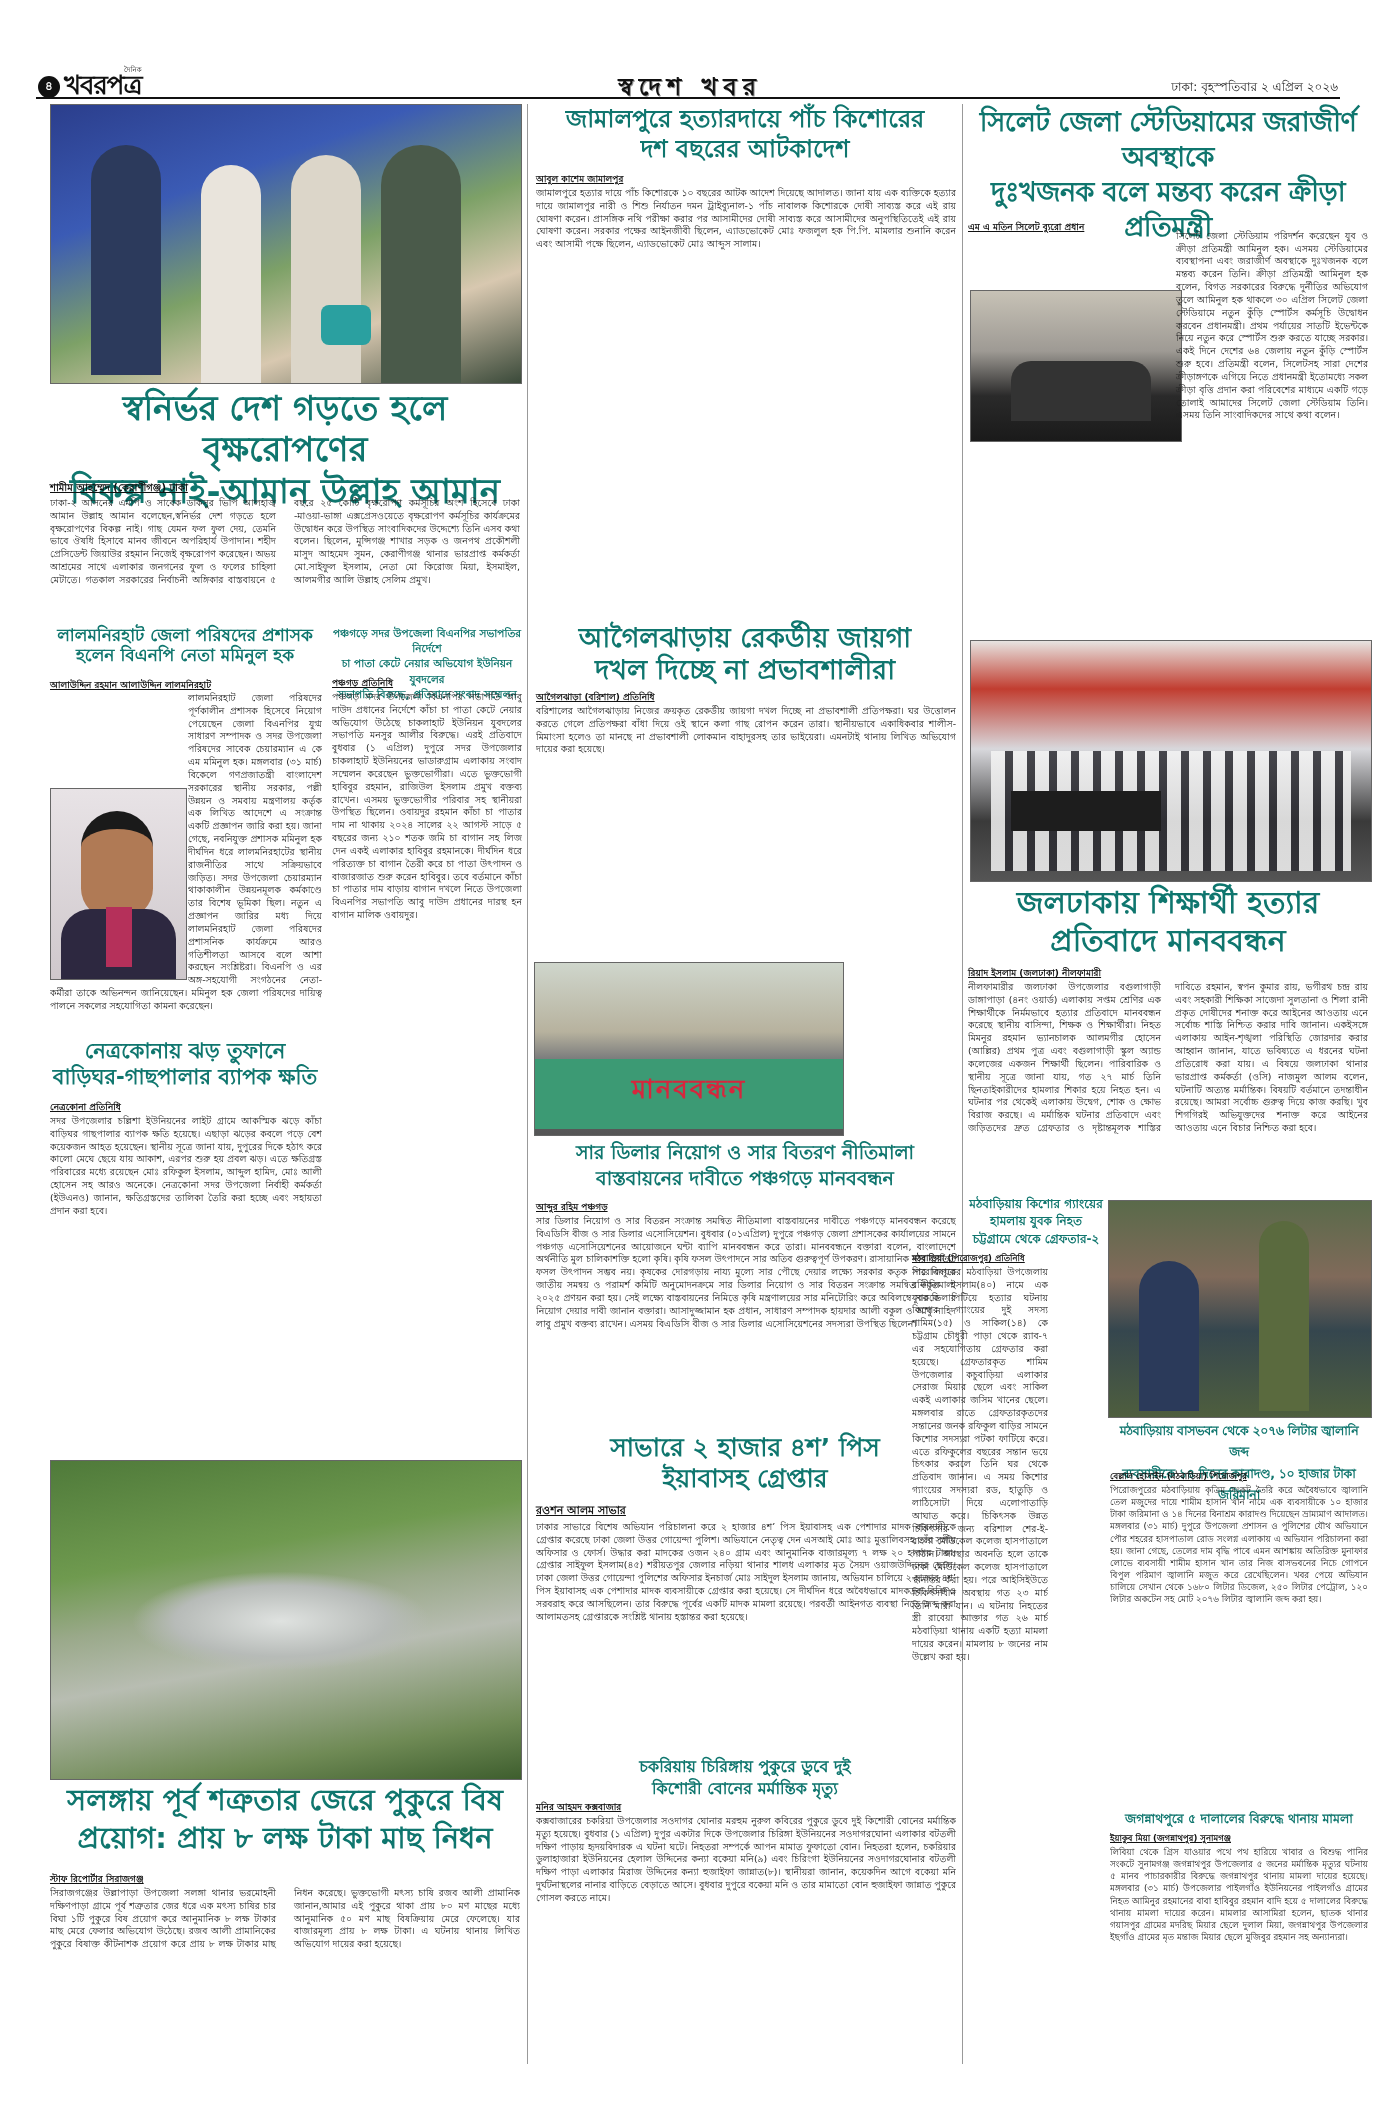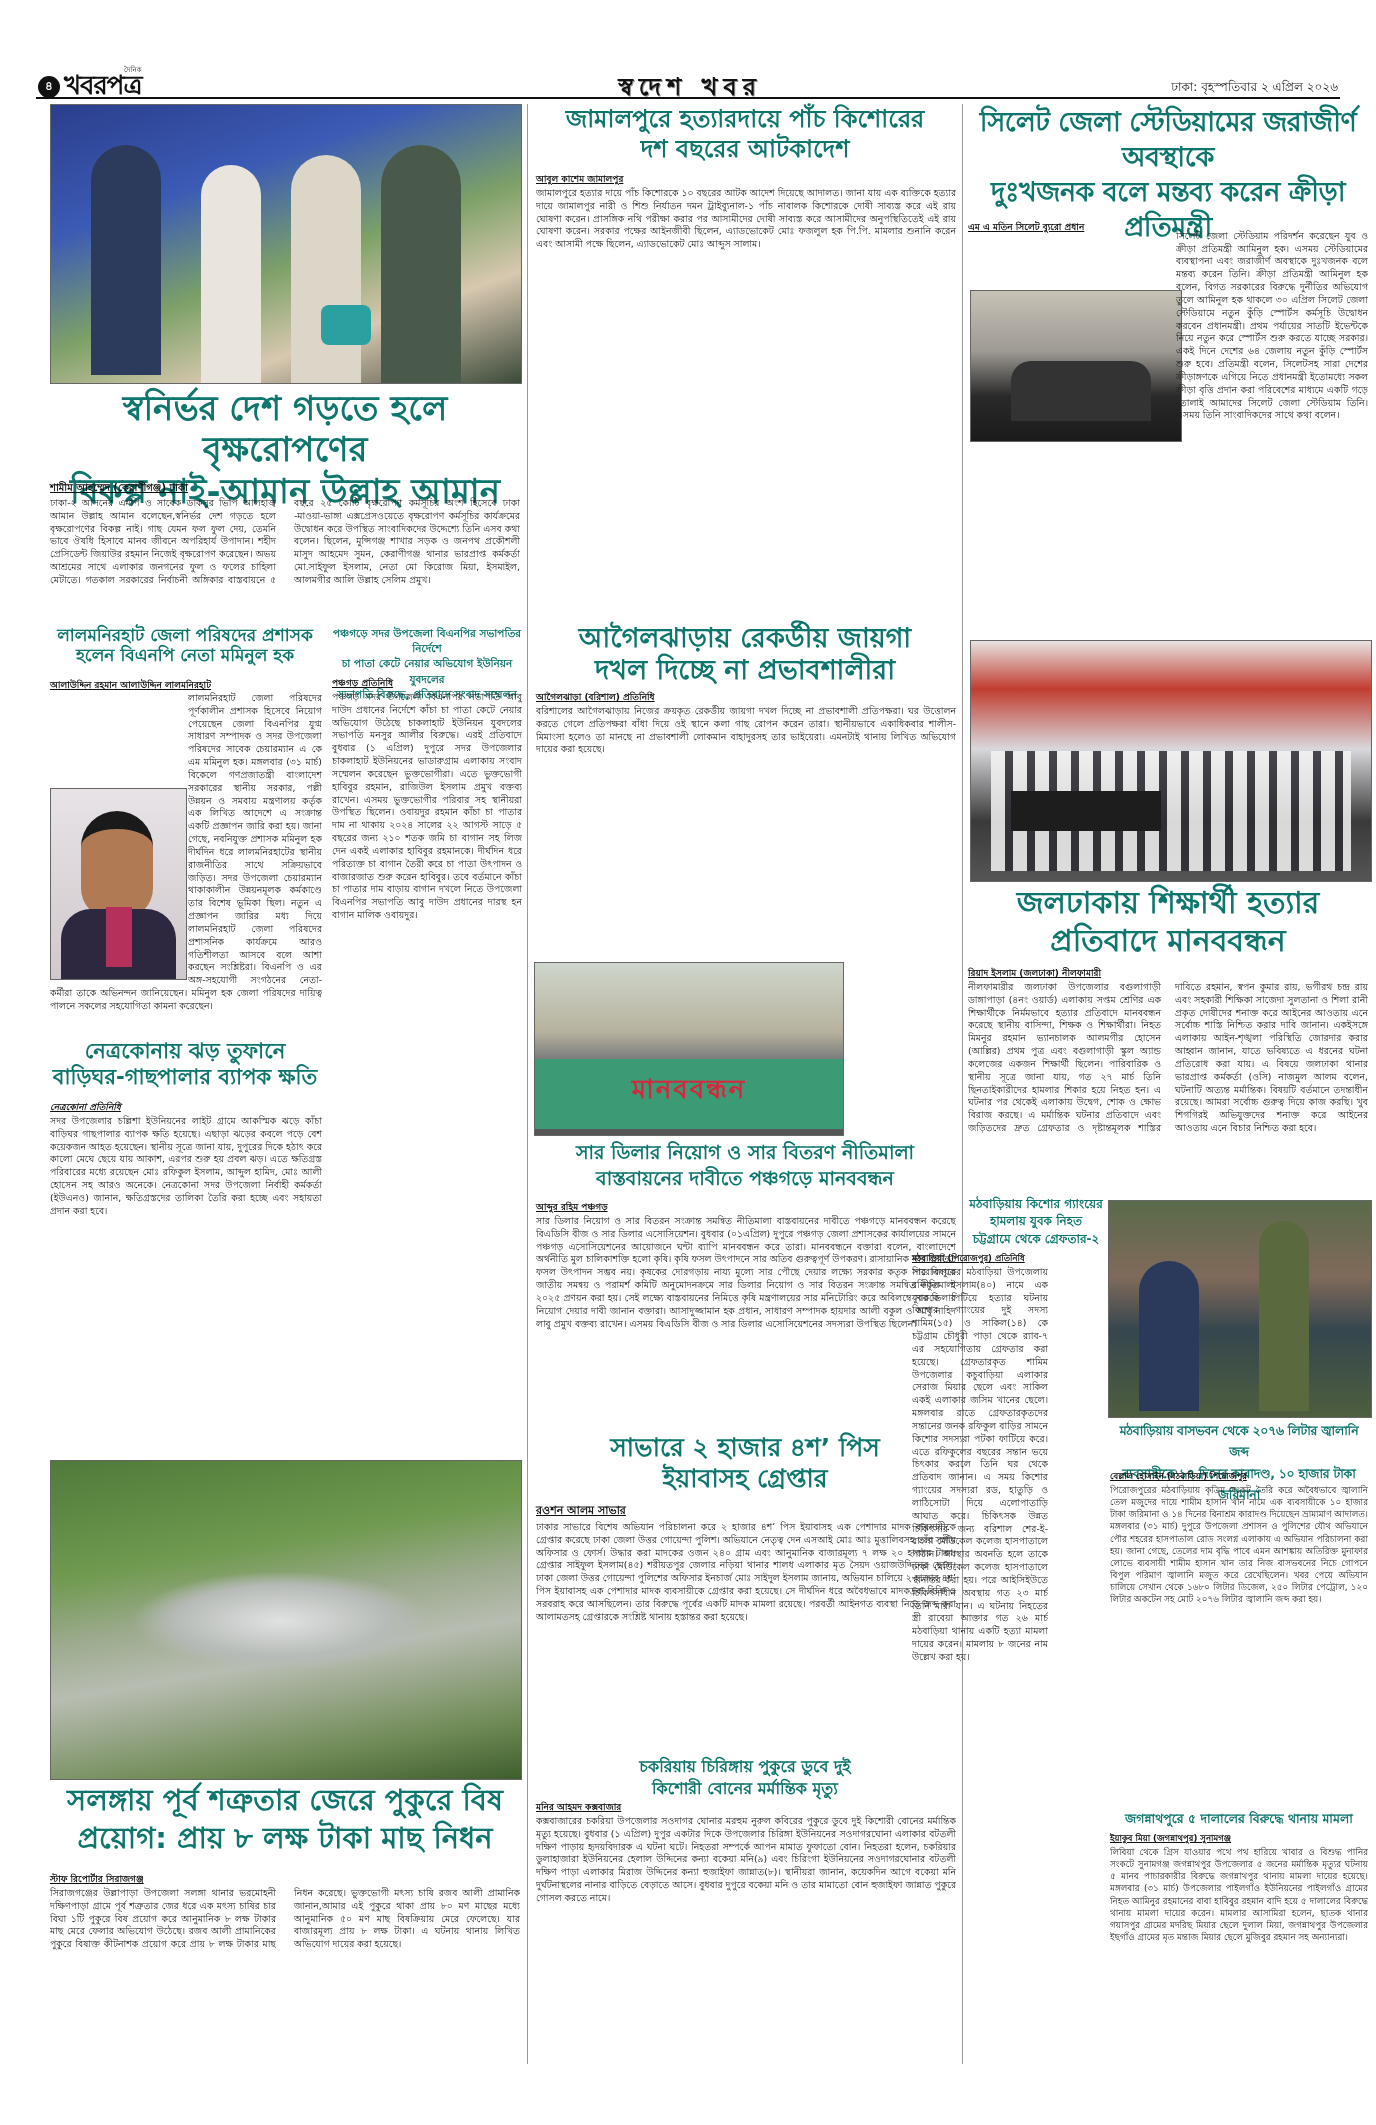--- a/index.html
+++ b/index.html
@@ -77,21 +77,21 @@
 <div class="abs" style="left:332px;top:676px;width:190px;">
   <div class="byline" style="font-size:9px;">পঞ্চগড় প্রতিনিধি</div>
   <div class="body-text" style="height:780px;">পঞ্চগড় সদর উপজেলা বিএনপির সভাপতি আবু দাউদ প্রধানের নির্দেশে কাঁচা চা পাতা কেটে নেয়ার অভিযোগ উঠেছে চাকলাহাট ইউনিয়ন যুবদলের সভাপতি মনসুর আলীর বিরুদ্ধে। এরই প্রতিবাদে বুধবার (১ এপ্রিল) দুপুরে সদর উপজেলার চাকলাহাট ইউনিয়নের ভাডারুগ্রাম এলাকায় সংবাদ সম্মেলন করেছেন ভুক্তভোগীরা। এতে ভুক্তভোগী হাবিবুর রহমান, রাজিউল ইসলাম প্রমুখ বক্তব্য রাখেন। এসময় ভুক্তভোগীর পরিবার সহ স্থানীয়রা উপস্থিত ছিলেন। ওবায়দুর রহমান কাঁচা চা পাতার দাম না থাকায় ২০২৪ সালের ২২ আগস্ট সাড়ে ৫ বছরের জন্য ২১০ শতক জমি চা বাগান সহ লিজ দেন একই এলাকার হাবিবুর রহমানকে। দীর্ঘদিন ধরে পরিত্যক্ত চা বাগান তৈরী করে চা পাতা উৎপাদন ও বাজারজাত শুরু করেন হাবিবুর। তবে বর্তমানে কাঁচা চা পাতার দাম বাড়ায় বাগান দখলে নিতে উপজেলা বিএনপির সভাপতি আবু দাউদ প্রধানের দারস্থ হন বাগান মালিক ওবায়দুর।</div>
 </div>
 
 <div class="abs headline" style="left:46px;top:1038px;width:278px;font-size:21px;line-height:1.25;">
   <div>নেত্রকোনায় ঝড় তুফানে</div>
   <div>বাড়িঘর-গাছপালার ব্যাপক ক্ষতি</div>
 </div>
 <div class="abs" style="left:50px;top:1100px;width:272px;">
-  <div class="byline" style="font-size:9px;font-style:italic;">নেত্রকোনা প্রতিনিধি</div>
+  <div class="byline" style="font-size:9px;">নেত্রকোনা প্রতিনিধি</div>
   <div class="body-text" style="height:340px;">সদর উপজেলার চল্লিশা ইউনিয়নের লাইট গ্রামে আকস্মিক ঝড়ে কাঁচা বাড়িঘর গাছপালার ব্যাপক ক্ষতি হয়েছে। এছাড়া ঝড়ের কবলে পড়ে বেশ কয়েকজন আহত হয়েছেন। স্থানীয় সূত্রে জানা যায়, দুপুরের দিকে হঠাৎ করে কালো মেঘে ছেয়ে যায় আকাশ, এরপর শুরু হয় প্রবল ঝড়। এতে ক্ষতিগ্রস্ত পরিবারের মধ্যে রয়েছেন মোঃ রফিকুল ইসলাম, আব্দুল হামিদ, মোঃ আলী হোসেন সহ আরও অনেকে। নেত্রকোনা সদর উপজেলা নির্বাহী কর্মকর্তা (ইউএনও) জানান, ক্ষতিগ্রস্তদের তালিকা তৈরি করা হচ্ছে এবং সহায়তা প্রদান করা হবে।</div>
 </div>
 
 <div class="abs photo" style="left:50px;top:1460px;width:470px;height:318px;background:linear-gradient(170deg,#4f7a3a 0%,#6f9a4f 30%,#9aa98a 45%,#b8bdb2 60%,#6f8a55 85%,#3e5e2e 100%);">
   <div style="position:absolute;left:80px;top:110px;width:300px;height:100px;background:radial-gradient(ellipse,#dfe2e0 0%,#b7bbb8 50%,transparent 70%);"></div>
 </div>
 <div class="abs headline" style="left:46px;top:1782px;width:478px;font-size:29px;line-height:1.3;">
   <div>সলঙ্গায় পূর্ব শত্রুতার জেরে পুকুরে বিষ</div>
   <div>প্রয়োগ: প্রায় ৮ লক্ষ টাকা মাছ নিধন</div>
 </div>

